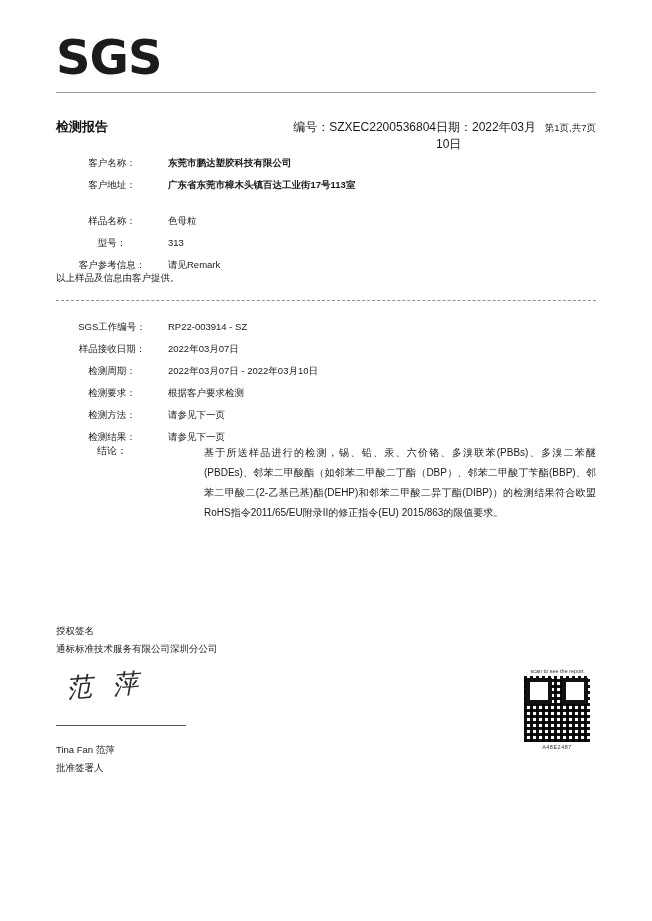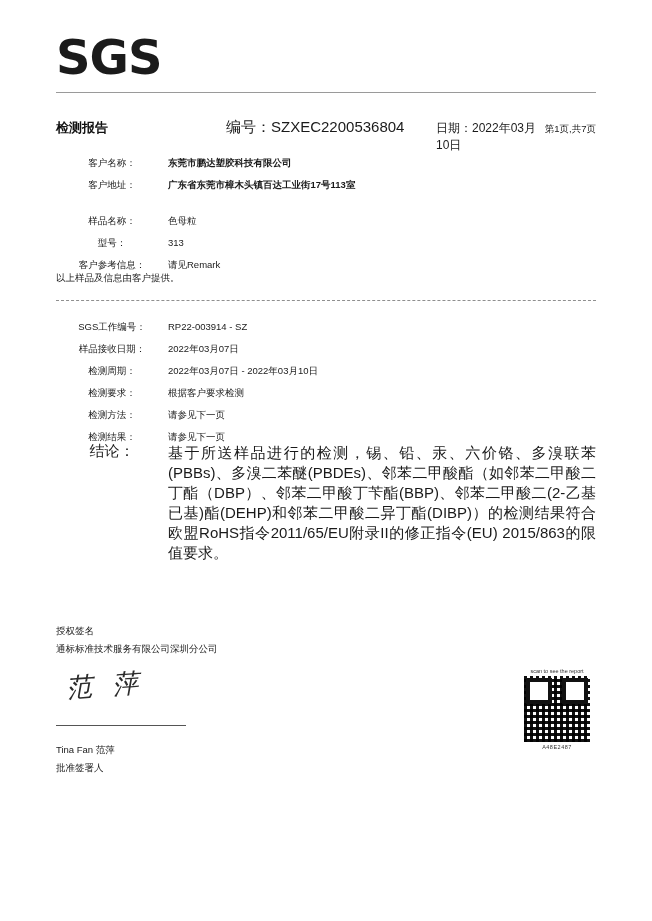--- a/index.html
+++ b/index.html
@@ -47,23 +47,24 @@
     display: flex;
     align-items: baseline;
   }
   .doc-title {
     font-size: 13px;
     font-weight: bold;
     color: #111;
     width: 170px;
   }
   .report-no {
-    font-size: 15px;
+    font-size: 12px;
     color: #1a1a1a;
     width: 210px;
+    text-align: right;
   }
   .report-date {
     font-size: 12px;
     color: #1a1a1a;
     width: 105px;
   }
   .page-count {
     font-size: 9.5px;
     color: #1a1a1a;
     text-align: right;
@@ -108,21 +109,22 @@
     border-top: 1px dashed #8f8f8f;
   }
   .block3 { top: 316px; }
   
   .concl {
     position: absolute;
     left: 56px;
     top: 443px;
     width: 540px;
     display: flex;
-    font-size: 15px;
+    font-size: 10px;
+    gap: 36px;
   }
   .concl .kv-key { width: 112px; flex: none; line-height: 16px;}
   .concl-text {
     flex: 1;
     line-height: 20px;
     text-align: justify;
   }
   
   .sig-block {
     position: absolute;

